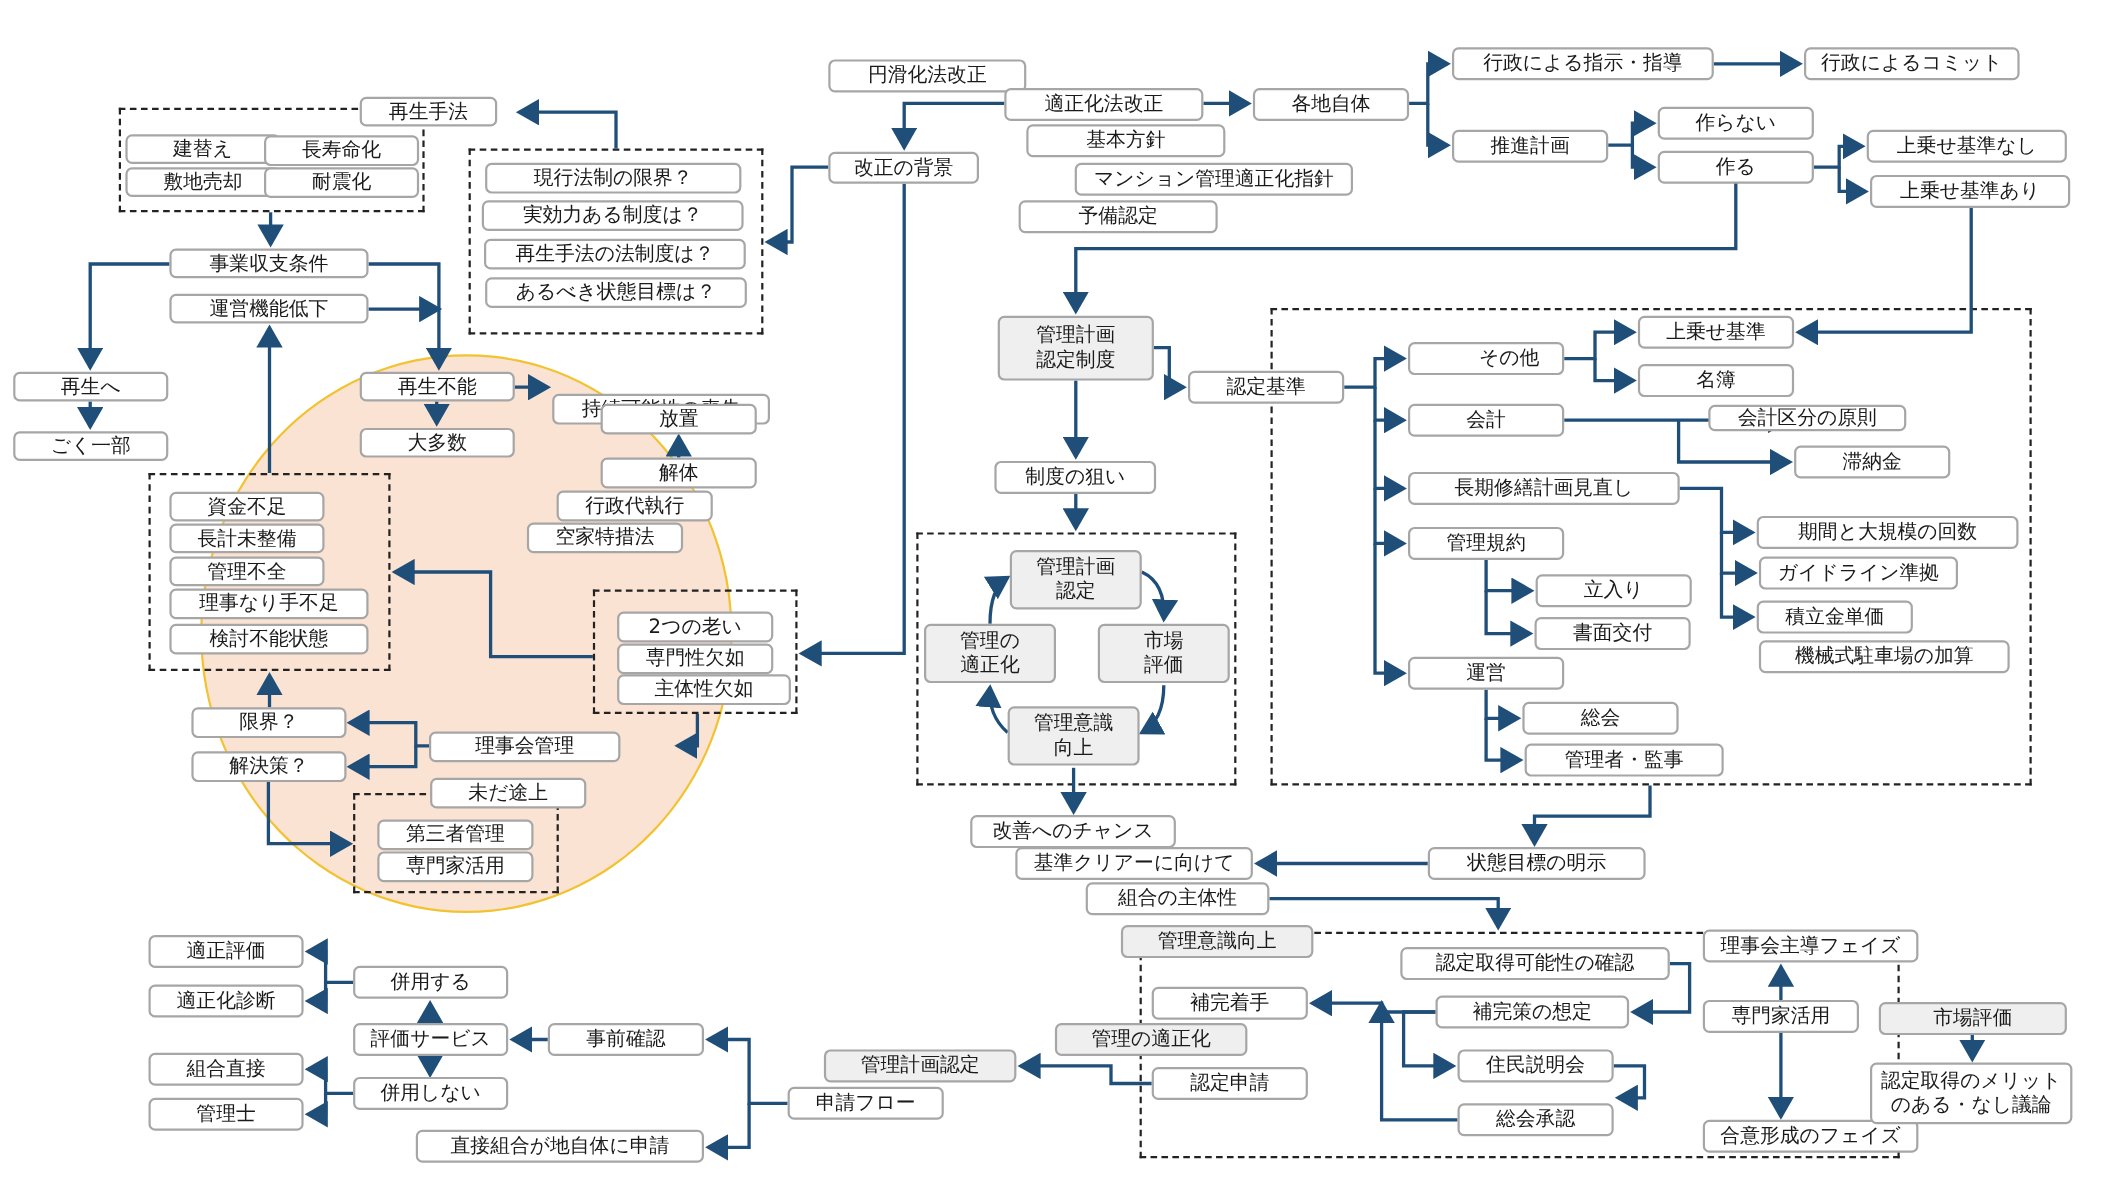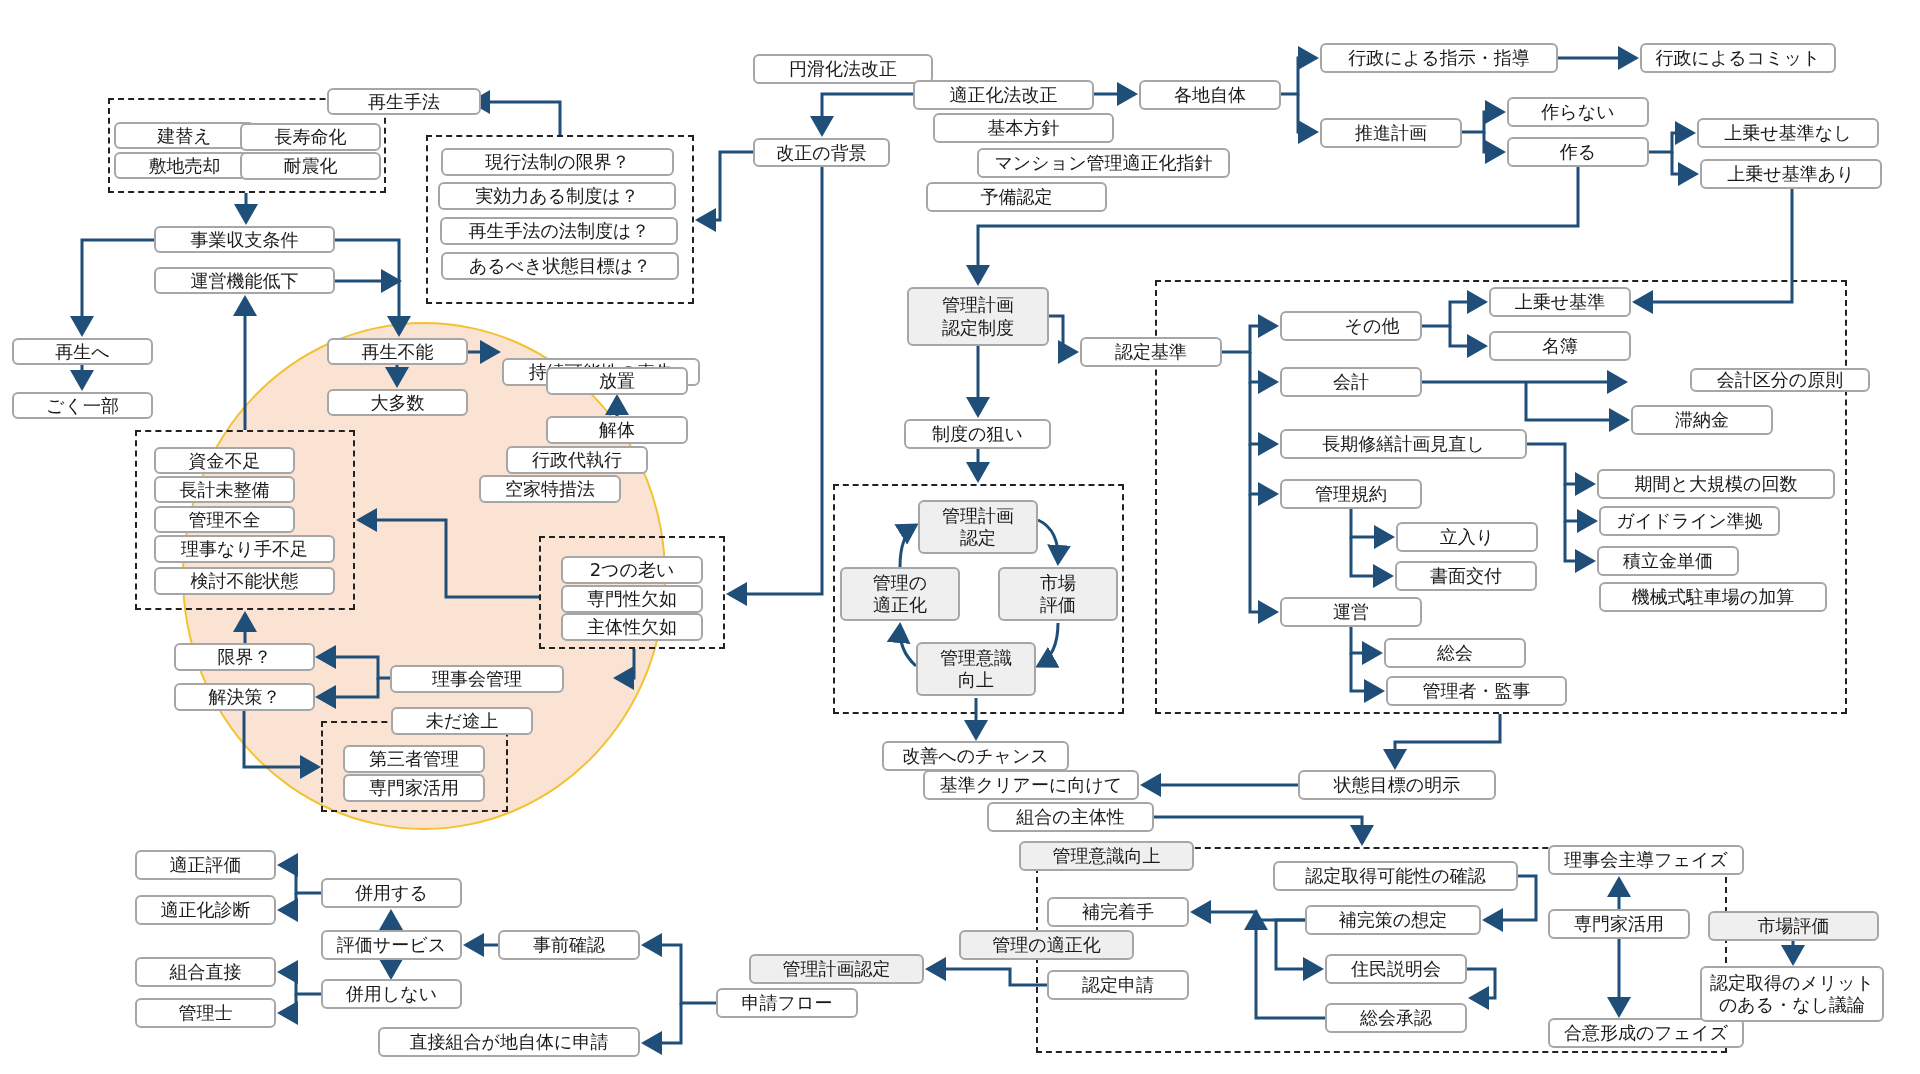--- a/index.html
+++ b/index.html
@@ -115,21 +115,21 @@
       <path d="M498,945 H466"></path>
       <path d="M391,931 V912"></path>
       <path d="M391,960 V977"></path>
       <path d="M321,893 H296 V865 H280"></path>
       <path d="M296,893 V910 H280"></path>
       <path d="M321,994 H296 V972 H280"></path>
       <path d="M296,994 V1013 H280"></path>
     </g>
   </svg>
 
-  <div class="node" style="left:327px;top:88px;width:154px;height:27px;">再生手法</div>
+  <div class="node" style="left:327px;top:88px;width:125px;height:27px;">再生手法</div>
   <div class="node" style="left:114px;top:122px;width:141px;height:27px;">建替え</div>
   <div class="node" style="left:240px;top:123px;width:141px;height:28px;">長寿命化</div>
   <div class="node" style="left:114px;top:152px;width:141px;height:27px;">敷地売却</div>
   <div class="node" style="left:240px;top:152px;width:141px;height:28px;">耐震化</div>
 
   <div class="node" style="left:441px;top:148px;width:233px;height:28px;">現行法制の限界？</div>
   <div class="node" style="left:438px;top:182px;width:238px;height:28px;">実効力ある制度は？</div>
   <div class="node" style="left:440px;top:217px;width:238px;height:28px;">再生手法の法制度は？</div>
   <div class="node" style="left:441px;top:252px;width:238px;height:28px;">あるべき状態目標は？</div>
 
@@ -146,21 +146,21 @@
   <div class="node" style="left:479px;top:475px;width:142px;height:28px;">空家特措法</div>
 
   <div class="node" style="left:154px;top:447px;width:141px;height:27px;">資金不足</div>
   <div class="node" style="left:154px;top:476px;width:141px;height:27px;">長計未整備</div>
   <div class="node" style="left:154px;top:506px;width:141px;height:27px;">管理不全</div>
   <div class="node" style="left:154px;top:535px;width:181px;height:28px;">理事なり手不足</div>
   <div class="node" style="left:154px;top:567px;width:181px;height:28px;">検討不能状態</div>
 
   <div class="node" style="left:561px;top:556px;width:142px;height:28px;">2つの老い</div>
   <div class="node" style="left:561px;top:585px;width:142px;height:28px;">専門性欠如</div>
-  <div class="node" style="left:561px;top:613px;width:142px;height:28px;">主体性欠如</div>
+  <div class="node" style="left:561px;top:613px;width:158px;height:28px;">主体性欠如</div>
 
   <div class="node" style="left:174px;top:643px;width:141px;height:28px;">限界？</div>
   <div class="node" style="left:174px;top:683px;width:141px;height:28px;">解決策？</div>
   <div class="node" style="left:390px;top:665px;width:174px;height:28px;">理事会管理</div>
   <div class="node" style="left:391px;top:707px;width:142px;height:28px;">未だ途上</div>
   <div class="node" style="left:343px;top:745px;width:142px;height:28px;">第三者管理</div>
   <div class="node" style="left:343px;top:774px;width:142px;height:28px;">専門家活用</div>
 
   <div class="node" style="left:753px;top:54px;width:180px;height:30px;">円滑化法改正</div>
   <div class="node" style="left:913px;top:80px;width:181px;height:30px;">適正化法改正</div>
@@ -192,21 +192,21 @@
 適正化</div>
 
   <div class="node" style="left:1280px;top:311px;width:142px;height:30px;padding-left:42px;">その他</div>
   <div class="node" style="left:1280px;top:367px;width:142px;height:30px;">会計</div>
   <div class="node" style="left:1280px;top:429px;width:247px;height:30px;">長期修繕計画見直し</div>
   <div class="node" style="left:1280px;top:479px;width:142px;height:30px;">管理規約</div>
   <div class="node" style="left:1280px;top:597px;width:142px;height:30px;">運営</div>
 
   <div class="node" style="left:1489px;top:287px;width:142px;height:30px;">上乗せ基準</div>
   <div class="node" style="left:1489px;top:331px;width:142px;height:30px;">名簿</div>
-  <div class="node" style="left:1690px;top:368px;width:180px;height:24px;">会計区分の原則</div>
+  <div class="node" style="left:1553px;top:368px;width:180px;height:24px;">会計区分の原則</div>
   <div class="node" style="left:1631px;top:405px;width:142px;height:30px;">滞納金</div>
   <div class="node" style="left:1597px;top:469px;width:238px;height:30px;">期間と大規模の回数</div>
   <div class="node" style="left:1599px;top:506px;width:181px;height:30px;">ガイドライン準拠</div>
   <div class="node" style="left:1597px;top:546px;width:142px;height:30px;">積立金単価</div>
   <div class="node" style="left:1599px;top:582px;width:228px;height:30px;">機械式駐車場の加算</div>
   <div class="node" style="left:1396px;top:522px;width:142px;height:30px;">立入り</div>
   <div class="node" style="left:1395px;top:561px;width:142px;height:30px;">書面交付</div>
   <div class="node" style="left:1384px;top:638px;width:142px;height:30px;">総会</div>
   <div class="node" style="left:1386px;top:676px;width:181px;height:30px;">管理者・監事</div>
 

